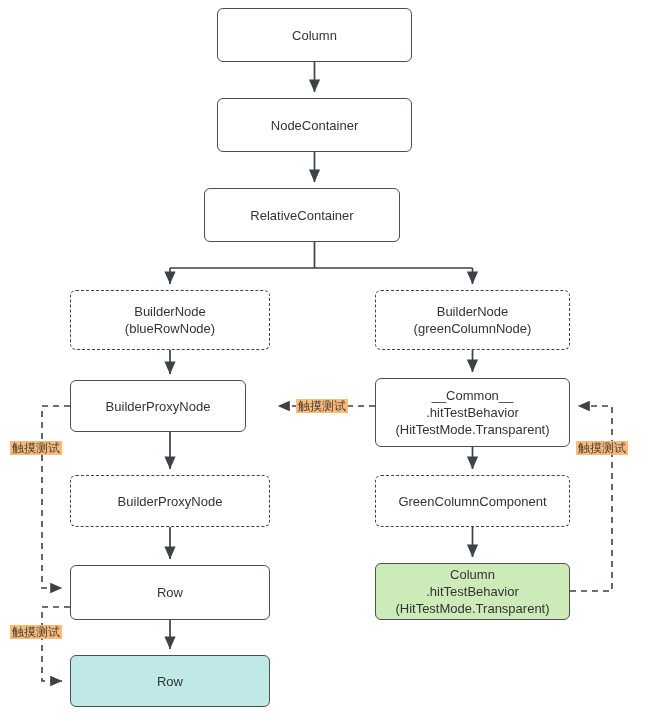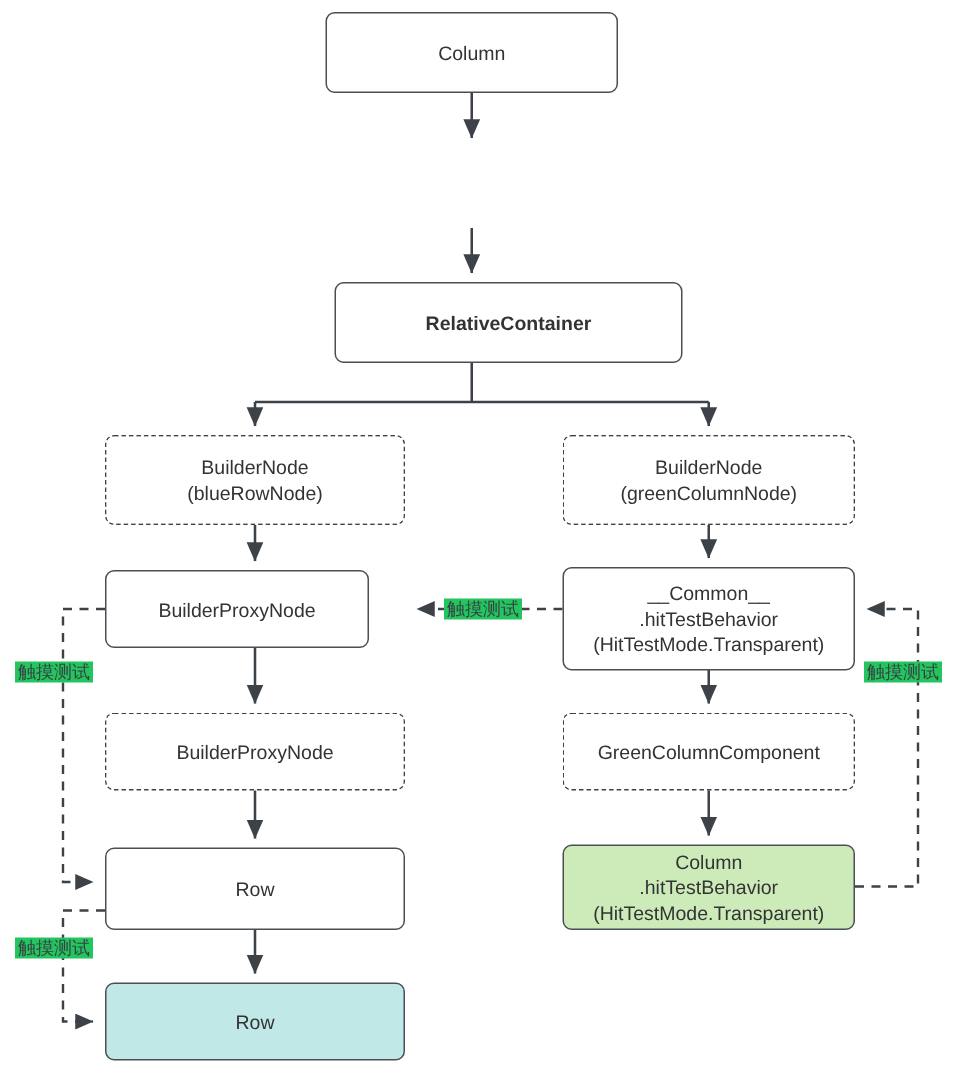--- a/index.html
+++ b/index.html
@@ -36,21 +36,21 @@
   }
   .node.fill-cyan{
     background:#bfe8e7;
     border:1.8px solid #4a4f55;
   }
   .edge-label{
     position:absolute;
     font-size:12px;
     line-height:14px;
     color:#3a3f45;
-    background:#22c55e;
+    background:#fdba74;
     padding:0 2px;
     white-space:nowrap;
   }
 </style>
 </head>
 <body>
 
 <div id="canvas">
 
   <svg id="wires" viewBox="0 0 648 721" xmlns="http://www.w3.org/2000/svg">
@@ -86,21 +86,22 @@
 
       <path d="M70,406 L42,406 L42,588 L62,588" marker-end="url(#arrow)"></path>
 
       <path d="M70,607 L42,607 L42,681 L62,681" marker-end="url(#arrow)"></path>
 
       <path d="M570,591 L612,591 L612,406 L578,406" marker-end="url(#arrow)"></path>
     </g>
   </svg>
 
   <div class="node" style="left:217px;top:8px;width:195px;height:54px;">Column</div>
-  <div class="node" style="left:223px;top:188px;width:232px;height:54px;font-weight:bold;">RelativeContainer</div>
+  <div class="node" style="left:217px;top:98px;width:195px;height:54px;">NodeContainer</div>
+  <div class="node" style="left:204px;top:188px;width:196px;height:54px;">RelativeContainer</div>
 
   <div class="node dashed" style="left:70px;top:290px;width:200px;height:60px;">BuilderNode
 (blueRowNode)</div>
   <div class="node dashed" style="left:375px;top:290px;width:195px;height:60px;">BuilderNode
 (greenColumnNode)</div>
 
   <div class="node" style="left:70px;top:380px;width:176px;height:52px;">BuilderProxyNode</div>
   <div class="node" style="left:375px;top:378px;width:195px;height:69px;">__Common__
 .hitTestBehavior
 (HitTestMode.Transparent)</div>

